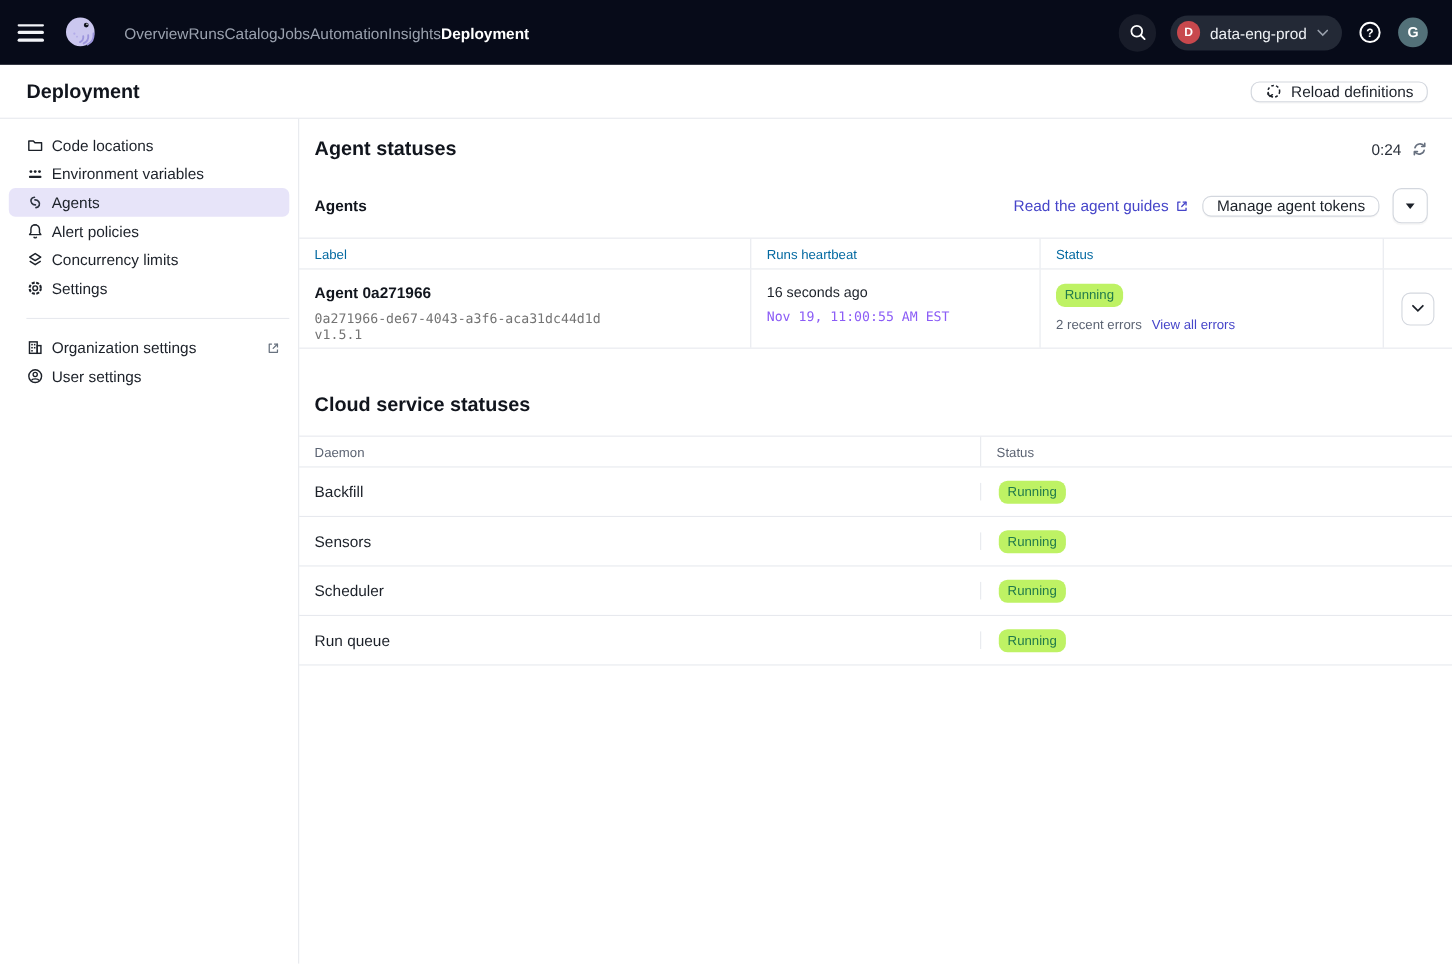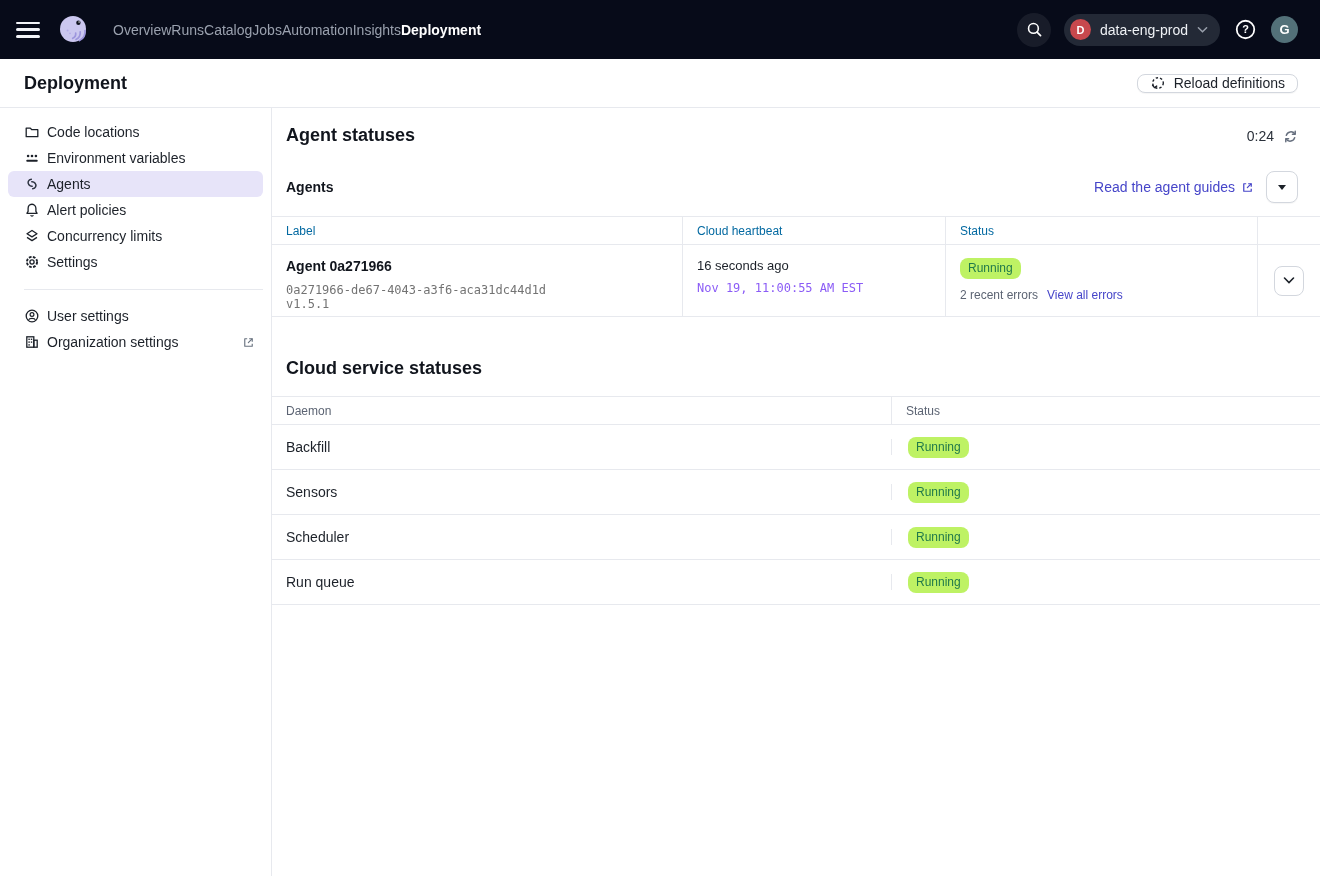--- a/index.html
+++ b/index.html
@@ -52,21 +52,21 @@
     border-radius:6px; font-size:14px; color:#1c2129; cursor:pointer; }
   .side-item.active { background:#e7e4f9; }
   .side-item svg { flex:none; }
   .ext-slot { margin-left:auto; margin-right:8px; display:grid; place-items:center; }
   .side-divider { border:none; border-top:1px solid #e7e9ee; margin:14px 8px 13px 24px; }
 
   
   .main { flex:1; padding-top:17px; }
   .row1 { display:flex; align-items:center; padding:0 22px 0 14px; }
   h2.section-title { font-size:18px; font-weight:600; color:#11151d; }
-  .countdown { margin-left:auto; display:flex; align-items:flex-end; gap:9px; font-size:14px; color:#2a303a; }
+  .countdown { margin-left:auto; display:flex; align-items:flex-start; gap:9px; font-size:14px; color:#2a303a; }
   .refresh-btn { background:none; border:none; cursor:pointer; display:grid; place-items:center; }
 
   .agents-toolbar { display:flex; align-items:center; padding:0 22px 0 14px; margin-top:25px; }
   .agents-toolbar h3 { font-size:14px; font-weight:700; color:#11151d; }
   .toolbar-right { margin-left:auto; display:flex; align-items:center; gap:12px; }
   .link { color:#4645c9; text-decoration:none; font-size:14px; display:inline-flex; align-items:center;
     gap:6px; cursor:pointer;padding-left:32px; }
   .link-sm { color:#4645c9; text-decoration:none; font-size:12px; cursor:pointer; }
   .caret-btn { width:32px; height:32px; padding:0; justify-content:center; }
   .caret { width:0; height:0; border-left:4px solid transparent; border-right:4px solid transparent;
@@ -213,44 +213,44 @@
         <circle cx="8" cy="8" r="2.1" fill="none" stroke="#1c2129" stroke-width="1.3"></circle>
         <circle cx="8" cy="8" r="5.1" fill="none" stroke="#1c2129" stroke-width="1.9" stroke-dasharray="2.7 1.35"></circle>
       </svg>
       <span>Settings</span>
     </div>
 
     <hr class="side-divider">
 
     <div class="side-item">
       <svg width="16" height="16" viewBox="0 0 16 16">
-        <circle cx="8" cy="8" r="5.8" fill="none" stroke="#1c2129" stroke-width="1.3"></circle>
-        <circle cx="8" cy="6.5" r="1.9" fill="none" stroke="#1c2129" stroke-width="1.2"></circle>
-        <path d="M4.6 11.9 c0.7 -2 6.1 -2 6.8 0" fill="none" stroke="#1c2129" stroke-width="1.2"></path>
-      </svg>
-      <span>User settings</span>
-    </div>
-    <div class="side-item">
-      <svg width="16" height="16" viewBox="0 0 16 16">
         <rect x="2.8" y="2.8" width="7" height="10.4" fill="none" stroke="#1c2129" stroke-width="1.3"></rect>
         <rect x="9.8" y="6.2" width="3.4" height="7" fill="none" stroke="#1c2129" stroke-width="1.3"></rect>
         <rect x="4.4" y="4.6" width="1.4" height="1.4" fill="#1c2129"></rect>
         <rect x="6.8" y="4.6" width="1.4" height="1.4" fill="#1c2129"></rect>
         <rect x="4.4" y="7.4" width="1.4" height="1.4" fill="#1c2129"></rect>
         <rect x="6.8" y="7.4" width="1.4" height="1.4" fill="#1c2129"></rect>
         <rect x="4.4" y="10.2" width="1.4" height="1.4" fill="#1c2129"></rect>
       </svg>
       <span>Organization settings</span>
       <span class="ext-slot">
         <svg width="13" height="13" viewBox="0 0 16 16">
           <path d="M6.4 3.4 H3.4 V12.6 H12.6 V9.6" fill="none" stroke="#68727f" stroke-width="1.4" stroke-linejoin="round"></path>
           <path d="M8.8 3.4 h3.8 v3.8" fill="none" stroke="#68727f" stroke-width="1.4" stroke-linejoin="round"></path>
           <path d="M12.4 3.6 L7.8 8.2" fill="none" stroke="#68727f" stroke-width="1.4" stroke-linecap="round"></path>
         </svg>
       </span>
+    </div>
+    <div class="side-item">
+      <svg width="16" height="16" viewBox="0 0 16 16">
+        <circle cx="8" cy="8" r="5.8" fill="none" stroke="#1c2129" stroke-width="1.3"></circle>
+        <circle cx="8" cy="6.5" r="1.9" fill="none" stroke="#1c2129" stroke-width="1.2"></circle>
+        <path d="M4.6 11.9 c0.7 -2 6.1 -2 6.8 0" fill="none" stroke="#1c2129" stroke-width="1.2"></path>
+      </svg>
+      <span>User settings</span>
     </div>
   </aside>
 
   <main class="main">
 
     <div class="row1">
       <h2 class="section-title">Agent statuses</h2>
       <div class="countdown">
         <span>0:24</span>
         <button class="refresh-btn">
@@ -268,30 +268,33 @@
       <h3>Agents</h3>
       <div class="toolbar-right">
         <a class="link">
           <span>Read the agent guides</span>
           <svg width="13" height="13" viewBox="0 0 16 16">
             <path d="M6.4 3.4 H3.4 V12.6 H12.6 V9.6" fill="none" stroke="#4645c9" stroke-width="1.5" stroke-linejoin="round"></path>
             <path d="M8.8 3.4 h3.8 v3.8" fill="none" stroke="#4645c9" stroke-width="1.5" stroke-linejoin="round"></path>
             <path d="M12.4 3.6 L7.8 8.2" fill="none" stroke="#4645c9" stroke-width="1.5" stroke-linecap="round"></path>
           </svg>
         </a>
+        <button class="btn">
+          <span>Manage agent tokens</span>
+        </button>
         <button class="btn caret-btn">
           <span class="caret"></span>
         </button>
       </div>
     </div>
 
     <div class="agents-table">
       <div class="at-header">
         <div>Label</div>
-        <div>Cloud heartbeat</div>
+        <div>Runs heartbeat</div>
         <div>Status</div>
         <div></div>
       </div>
       <div class="at-row">
         <div>
           <div class="agent-name">Agent 0a271966</div>
           <div class="agent-sub mono">
             <span>0a271966-de67-4043-a3f6-aca31dc44d1d</span>
             <span class="spacer"></span>
             <span>v1.5.1</span>

